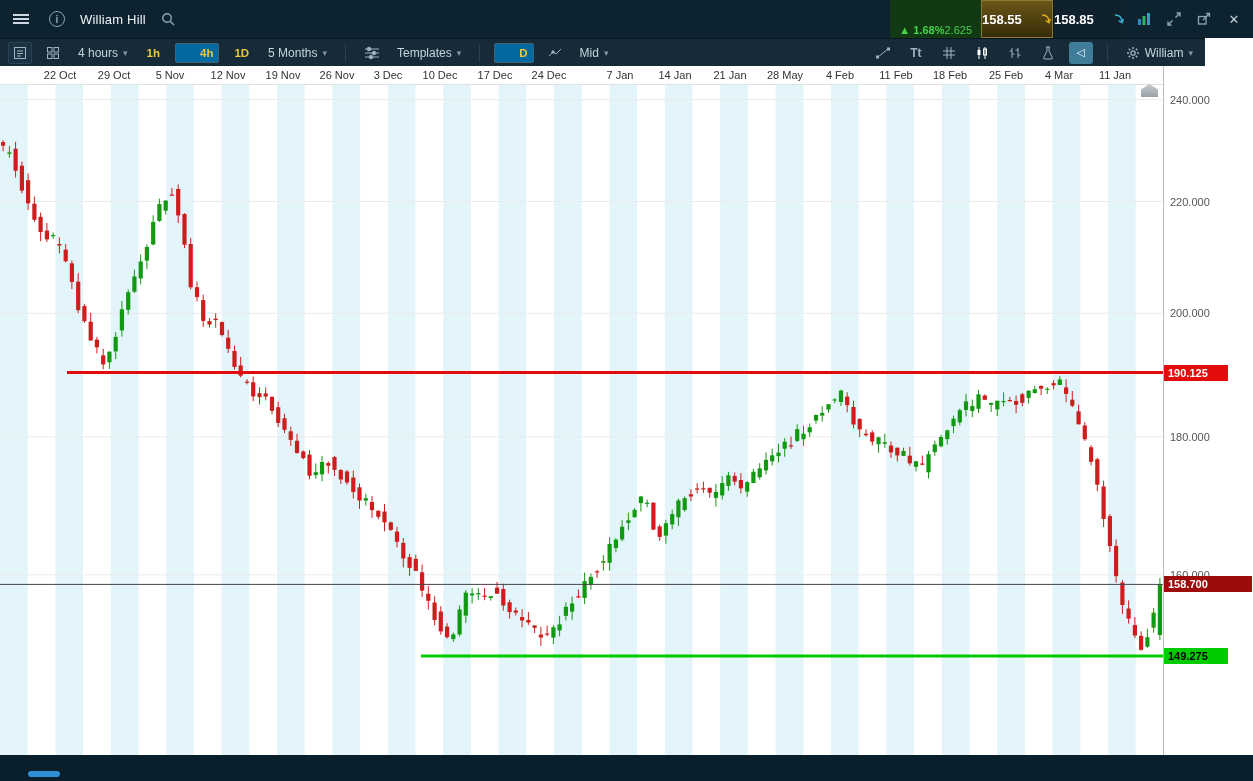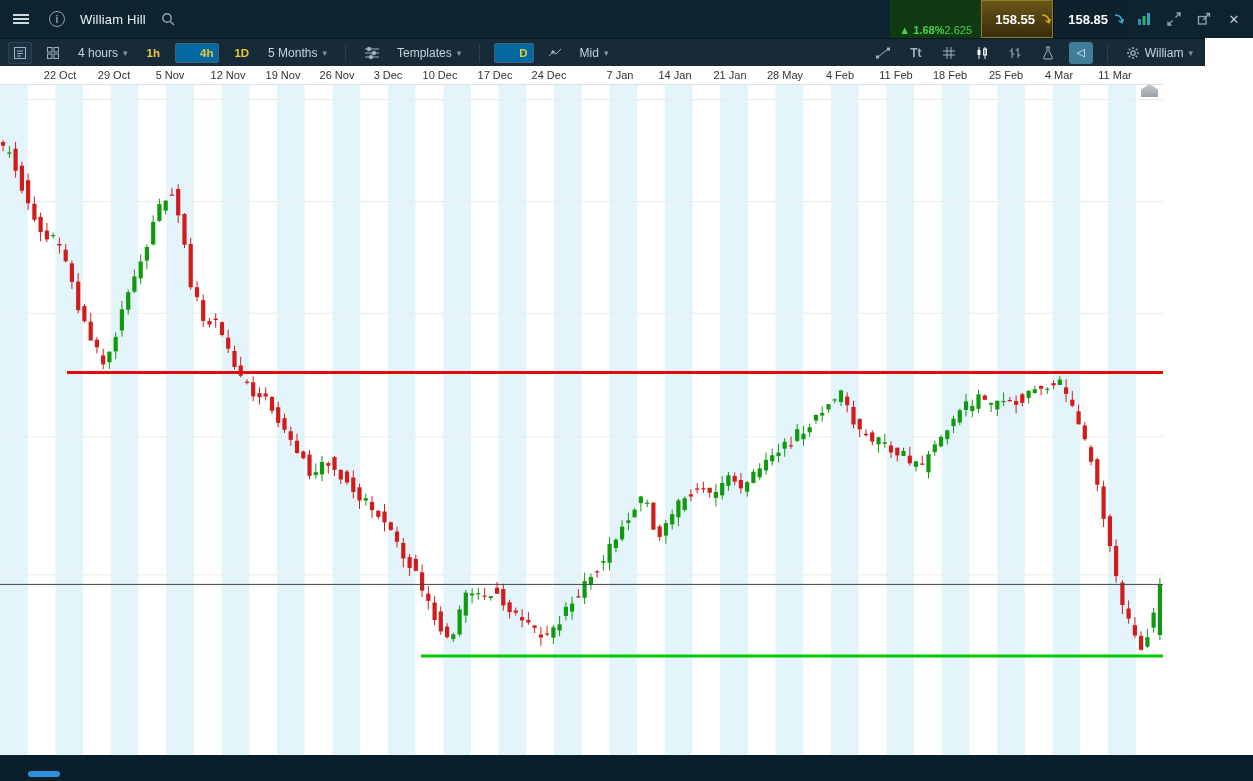--- a/index.html
+++ b/index.html
@@ -16,21 +16,21 @@
   .burger i { display:block; width:16px; height:2px; background:#cfd9e0; margin:2.4px 0; }
   .circle-i { width:16px; height:16px; border:1.5px solid #8fa6b2; border-radius:50%;
     color:#8fa6b2; font-size:10px; font-weight:bold; display:flex; align-items:center;
     justify-content:center; font-style:normal; }
   .title { color:#eef4f7; font-size:13px; letter-spacing:.2px; }
   .tb-right { margin-left:auto; display:flex; align-items:stretch; height:38px; }
   .change-badge { background:#113913; display:flex; flex-direction:row;
     justify-content:center; align-items:flex-end; padding:0 9px; line-height:1.25; }
   .change-badge .pct { color:#46d34a; font-size:11px; font-weight:bold; }
   .change-badge .abs { color:#46d34a; font-size:11px; }
-  .price-btn { width:72px; display:flex; align-items:center; justify-content:flex-end;
+  .price-btn { width:72px; display:flex; align-items:center; justify-content:space-between;
     gap:5px; color:#fff; font-size:13px; font-weight:bold; cursor:pointer;
     border-left:1px solid #06141c; }
   .price-btn.sell { background:linear-gradient(180deg,#6a5617,#372c09);
     border:1px solid #8d7a35; }
   .price-btn.buy { background:#10212e; }
   .tb-tools { display:flex; align-items:center; gap:4px; padding:0 6px; }
 
   
   .toolbar { position:absolute; left:0; top:38px; width:1205px; height:28px;
     background:#162a38; display:flex; align-items:center; padding:0 8px;
@@ -271,21 +271,21 @@
       <span class="date-label" style="left: 549px;">24 Dec</span>
       <span class="date-label" style="left: 620px;">7 Jan</span>
       <span class="date-label" style="left: 675px;">14 Jan</span>
       <span class="date-label" style="left: 730px;">21 Jan</span>
       <span class="date-label" style="left: 785px;">28 May</span>
       <span class="date-label" style="left: 840px;">4 Feb</span>
       <span class="date-label" style="left: 896px;">11 Feb</span>
       <span class="date-label" style="left: 950px;">18 Feb</span>
       <span class="date-label" style="left: 1006px;">25 Feb</span>
       <span class="date-label" style="left: 1059px;">4 Mar</span>
-      <span class="date-label" style="left: 1115px;">11 Mar</span>
+      <span class="date-label" style="left: 1115px;">11 Jan</span>
     </div>
   <svg id="plot" viewBox="0 0 1163 670">
       <g>
         <rect x="0.0" y="0" width="27.7" height="670" fill="#e3f5fa"></rect>
         <rect x="55.4" y="0" width="27.7" height="670" fill="#e3f5fa"></rect>
         <rect x="110.8" y="0" width="27.7" height="670" fill="#e3f5fa"></rect>
         <rect x="166.2" y="0" width="27.7" height="670" fill="#e3f5fa"></rect>
         <rect x="221.6" y="0" width="27.7" height="670" fill="#e3f5fa"></rect>
         <rect x="277.0" y="0" width="27.7" height="670" fill="#e3f5fa"></rect>
         <rect x="332.4" y="0" width="27.7" height="670" fill="#e3f5fa"></rect>
@@ -682,19 +682,29 @@
         <rect x="1145.3" y="552.2" width="4.2" height="9.5" fill="#119a11"></rect>
         <line x1="1153.6" y1="523.1" x2="1153.6" y2="547.7" stroke="#119a11"></line>
         <rect x="1151.5" y="527.6" width="4.2" height="15.1" fill="#119a11"></rect>
         <line x1="1159.9" y1="493.0" x2="1159.9" y2="555.0" stroke="#119a11"></line>
         <rect x="1157.8" y="499.4" width="4.2" height="50.6" fill="#119a11"></rect>
       </g>
       <line x1="0" y1="499.4" x2="1163" y2="499.4" stroke="#444" stroke-width="1"></line>
       <line x1="67" y1="287.6" x2="1163" y2="287.6" stroke="#e30b0b" stroke-width="3"></line>
       <line x1="421" y1="571.1" x2="1163" y2="571.1" stroke="#00ca00" stroke-width="3"></line>
     </svg>
+  <div class="price-axis" id="price-axis">
+      <span class="price-tick" style="top: 28px;">240.000</span>
+      <span class="price-tick" style="top: 130px;">220.000</span>
+      <span class="price-tick" style="top: 241px;">200.000</span>
+      <span class="price-tick" style="top: 365px;">180.000</span>
+      <span class="price-tick" style="top: 503px;">160.000</span>
+      <div class="price-tag" style="top: 299px; width: 64px; background: rgb(227, 11, 11); color: rgb(255, 255, 255);">190.125</div>
+      <div class="price-tag" style="top: 510px; width: 88px; background: rgb(158, 11, 11); color: rgb(255, 255, 255);">158.700</div>
+      <div class="price-tag" style="top: 582px; width: 64px; background: rgb(0, 202, 0); color: rgb(0, 0, 0);">149.275</div>
+    </div>
   <div class="axis-slider"></div>
 
   <div class="bottombar">
     <div class="h-thumb"></div>
   </div>
 
 </div>
 
 </body></html>

